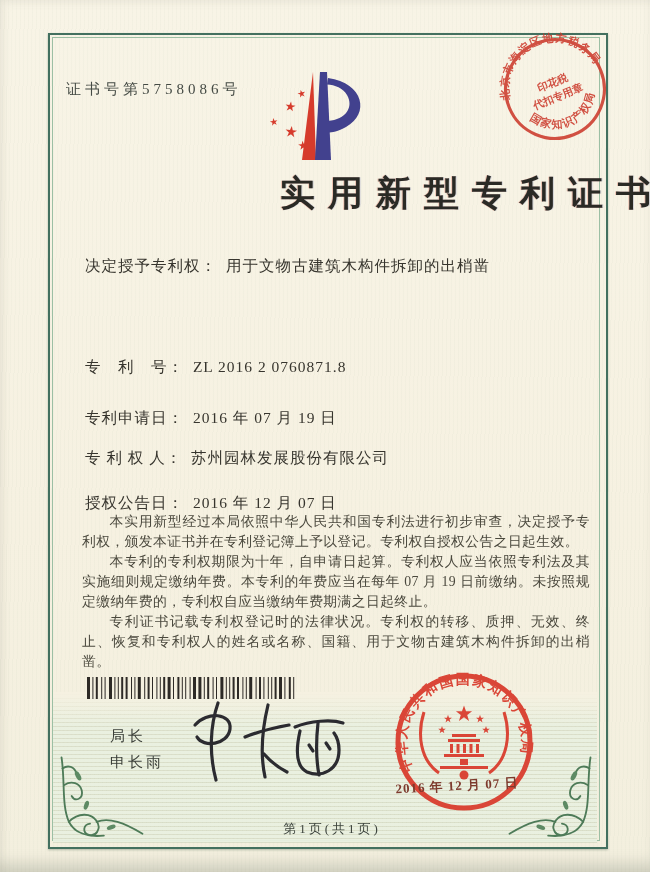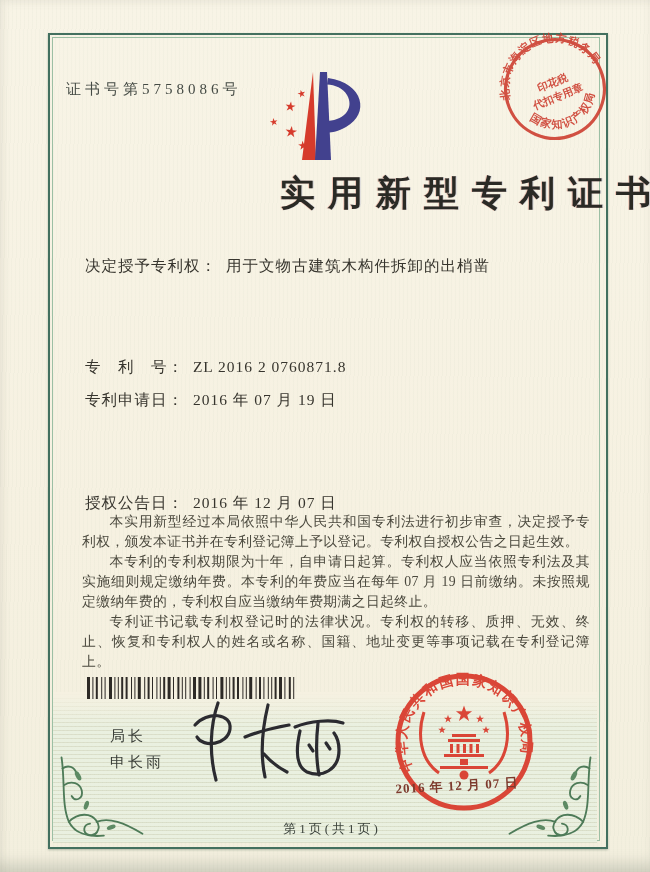--- a/index.html
+++ b/index.html
@@ -87,33 +87,37 @@
   <div class="title">实用新型专利证书</div>
 
   <div class="field-row" style="top:256px">
     <span class="f-label">决定授予专利权：</span>
     <span class="f-value">用于文物古建筑木构件拆卸的出梢凿</span>
   </div>
   <div class="field-row" style="top:357px">
     <span class="f-label">专　利　号：</span>
     <span class="f-value">ZL 2016 2 0760871.8</span>
   </div>
-  <div class="field-row" style="top:390px">
+  <div class="field-row" style="top:408px">
     <span class="f-label">专利申请日：</span>
     <span class="f-value">2016 年 07 月 19 日</span>
+  </div>
+  <div class="field-row" style="top:448px">
+    <span class="f-label">专 利 权 人：</span>
+    <span class="f-value">苏州园林发展股份有限公司</span>
   </div>
   <div class="field-row" style="top:493px">
     <span class="f-label">授权公告日：</span>
     <span class="f-value">2016 年 12 月 07 日</span>
   </div>
 
   <div class="paragraphs">
     <p>本实用新型经过本局依照中华人民共和国专利法进行初步审查，决定授予专利权，颁发本证书并在专利登记簿上予以登记。专利权自授权公告之日起生效。</p>
     <p>本专利的专利权期限为十年，自申请日起算。专利权人应当依照专利法及其实施细则规定缴纳年费。本专利的年费应当在每年 07 月 19 日前缴纳。未按照规定缴纳年费的，专利权自应当缴纳年费期满之日起终止。</p>
-    <p>专利证书记载专利权登记时的法律状况。专利权的转移、质押、无效、终止、恢复和专利权人的姓名或名称、国籍、地址变更等事项记载在专利登记簿上。</p>
+    <p>专利证书记载专利权登记时的法律状况。专利权的转移、质押、无效、终止、恢复和专利权人的姓名或名称、国籍、用于文物古建筑木构件拆卸的出梢凿。</p>
   </div>
 
   <svg id="bc" class="barcode" viewBox="0 0 215 22">
       <rect x="2" y="0" width="3" height="22" fill="#2d2a26"></rect>
       <rect x="7.4" y="0" width="1" height="22" fill="#2d2a26"></rect>
       <rect x="10.799999999999999" y="0" width="2" height="22" fill="#2d2a26"></rect>
       <rect x="16.2" y="0" width="1" height="22" fill="#2d2a26"></rect>
       <rect x="19.599999999999998" y="0" width="1" height="22" fill="#2d2a26"></rect>
       <rect x="23.999999999999996" y="0" width="3" height="22" fill="#2d2a26"></rect>
       <rect x="29.399999999999995" y="0" width="1" height="22" fill="#2d2a26"></rect>

